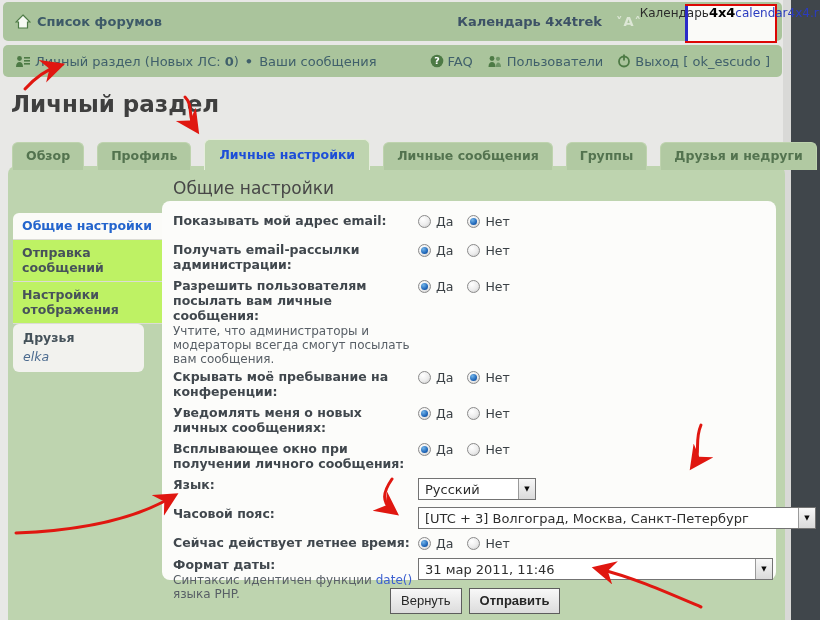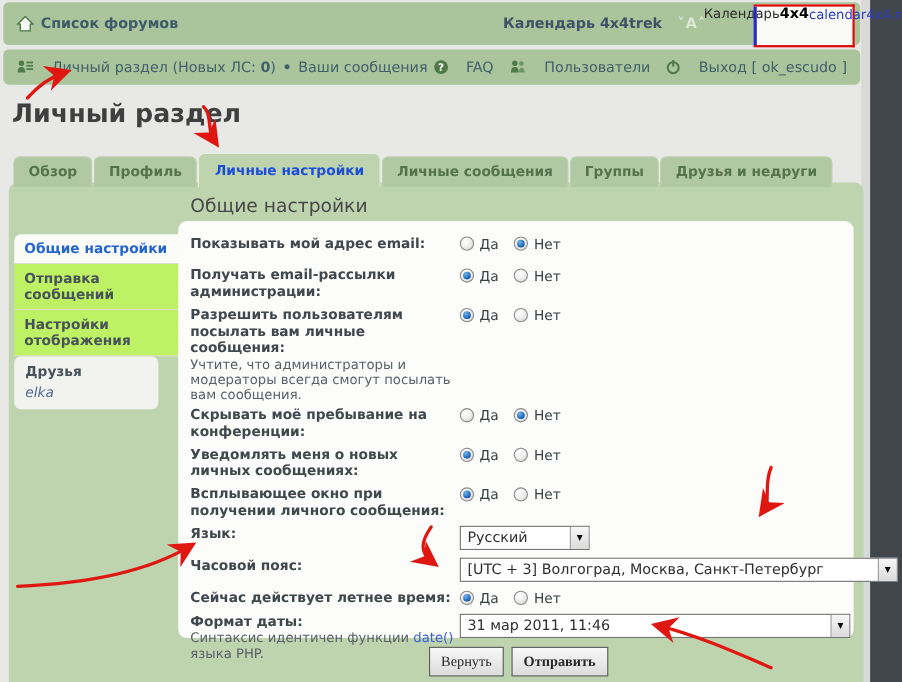--- a/index.html
+++ b/index.html
@@ -18,35 +18,35 @@
   .bar { position:absolute; left:3px; width:779px; background:#aac49c; border-radius:5px;
          display:flex; align-items:center; justify-content:space-between; padding:0 12px; }
   .bar1 { top:2px;  height:39px; padding-right:140px; }
   .bar2 { top:45px; height:32px; }
   .bar a { text-decoration:none; color:#40606b; cursor:pointer; }
   .bar .bold-link { font-weight:bold; color:#3d5a68; }
   .hgroup { display:flex; align-items:center; gap:6px; }
   .board-title { font-weight:bold; color:#3d5266; }
   .font-widget { color:#dde7d6; font-weight:bold; font-size:13px; letter-spacing:1px; margin-left:8px; cursor:pointer; }
   .nav-right { display:flex; align-items:center; gap:14px; }
-  .navlink { display:flex; gap:16px; }
+  .navlink { display:flex; align-items:center; gap:4px; }
   .dot-sep { color:#40606b; font-weight:bold; }
 
   
   .logo-box { position:absolute; left:685px; top:4px; width:92px; height:39px; z-index:5;
               background:#fafaf8; border:2px solid #dc0603; border-left:none; cursor:pointer;
               display:flex; justify-content:center; padding-left:6px; }
   .logo-blue-bar { position:absolute; left:0; top:0; width:3px; height:100%; background:#2a2ac8; }
   .logo-l1 { font-size:12px; color:#2b2b2b; line-height:13px; white-space:nowrap; }
   .logo-l1 b { font-size:13px; color:#000; }
   .logo-l2 { font-size:12px; color:#2a3bc0; line-height:14px; }
 
   
   .page-title { position:absolute; left:11px; top:91px; font-size:23px; font-weight:bold; color:#3f3f3f; }
-  .tabs { position:absolute; left:12px; top:139px; display:flex; align-items:flex-end; gap:1px; z-index:2; }
+  .tabs { position:absolute; left:12px; top:139px; display:flex; align-items:flex-end; gap:13px; z-index:2; }
   .tab { background:#b1c9a2; color:#53734f; font-weight:bold; font-size:12.5px;
          padding:5px 13px 7px; border-radius:6px 6px 0 0; border:1px solid #bed3ae; border-bottom:none; cursor:pointer; white-space:nowrap; }
   .tab.active { background:#bed4af; color:#1d4ed8; padding:7px 14px 8px; border-color:#e6eedd; }
 
   
   .main-panel { position:absolute; left:8px; top:166px; width:777px; height:454px;
                 background:#bed4af; border-radius:8px 8px 0 0; }
   .panel-heading { position:absolute; left:165px; top:12px; font-size:17px; color:#474747; }
 
   
@@ -75,21 +75,21 @@
            background:radial-gradient(circle at 35% 30%, #72b5e9, #1c63b7 65%, #123e76); }
   .sel { height:22px; border:1px solid #737373; background:#fff; display:flex; align-items:center;
          justify-content:space-between; font-size:13px; color:#2e2e2e; padding-left:6px; cursor:pointer; position:relative; z-index:10; }
   .sel-text { white-space:nowrap; overflow:hidden; }
   .sel-btn { width:17px; align-self:stretch; background:linear-gradient(#f7f7f7,#dadada); border-left:1px solid #9a9a9a;
              display:flex; align-items:center; justify-content:center; font-size:7px; color:#0b0b0b; flex-shrink:0; margin-left:6px; }
 
   
   .btn-row { position:absolute; left:382px; top:422px; display:flex; gap:7px; }
   .btn { background:linear-gradient(#f8f8f8,#dcdcdc); border:1px solid #5d5d5d; color:#272727;
-         font-size:13px; padding:4px 10px 5px; cursor:pointer; font-family:Liberation Serif, serif; }
+         font-size:13px; padding:4px 10px 5px; cursor:pointer; font-family:Liberation Sans, sans-serif; }
   .btn.bold { font-weight:bold; }
 
   
   .icn { display:inline-flex; flex-shrink:0; }
 
   
   .annot { position:absolute; left:0; top:0; z-index:60; pointer-events:none; }
 </style>
 </head>
 <body>

